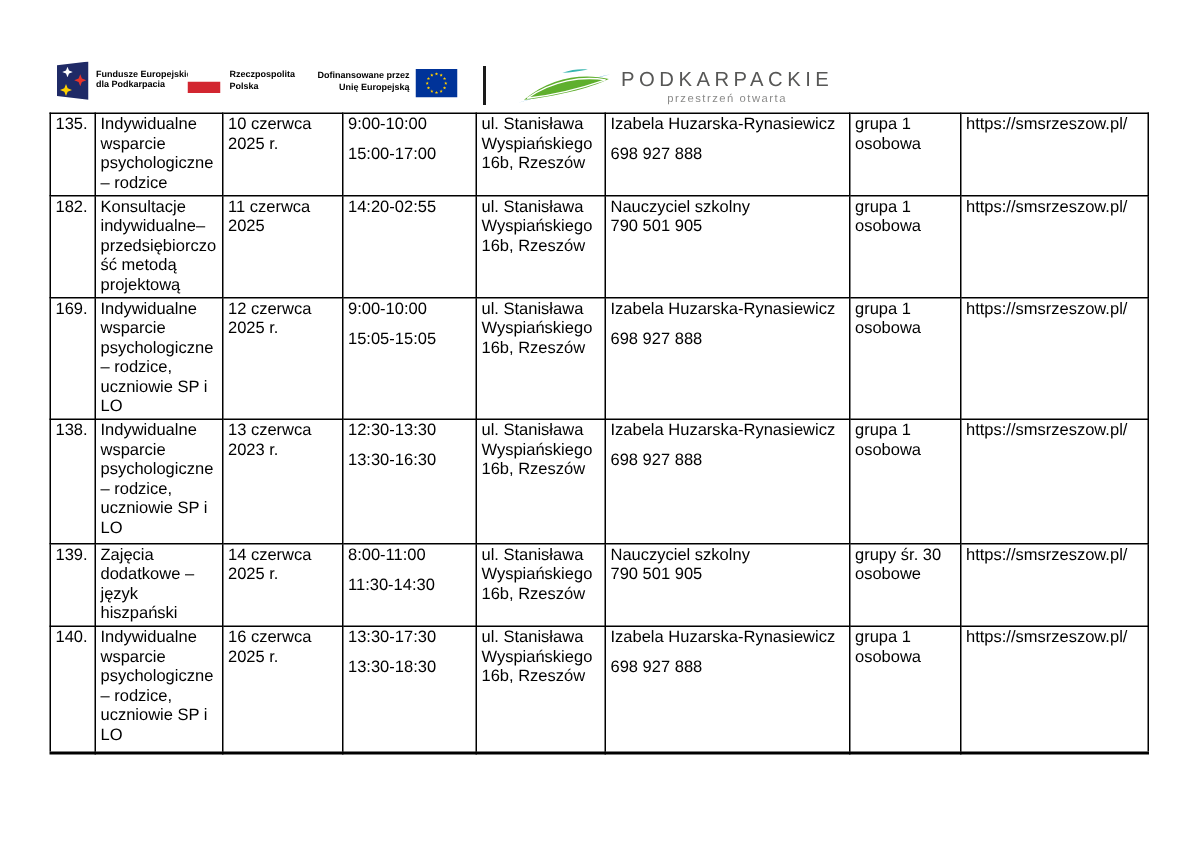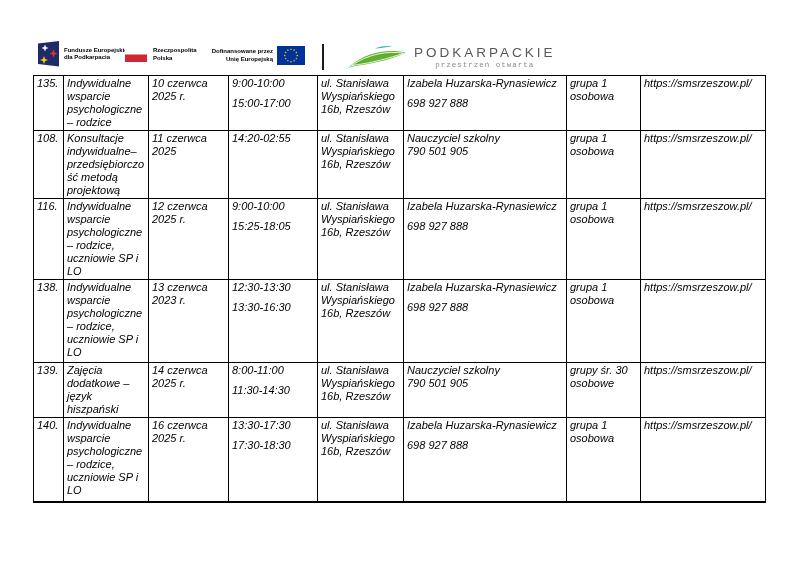--- a/index.html
+++ b/index.html
@@ -14,26 +14,26 @@
   .fe-group   { left:38px;  top:41px; }
   .fe-text    { margin-left:5px; }
   .pl-group   { left:125px; top:47px; }
   .pl-text    { margin-left:6px; }
   .eu-group   { left:203px; top:46px; }
   .eu-text    { width:70px; text-align:right; margin-right:4px; }
   .separator  { position:absolute; left:322px; top:44px; width:1.5px; height:26px; background:#1a1a1a; }
   .pk-group   { left:344px; top:44px; }
   .pk-textblock { margin-left:6px; text-align:center; }
   .pk-title   { font-size:13.5px; letter-spacing:3px; color:#575756; line-height:14px; white-space:nowrap; }
-  .pk-subtitle{ font-size:7.5px; letter-spacing:1px; color:#8a8a89; line-height:9px; margin-top:1px;font-family:Liberation Mono, monospace; }
+  .pk-subtitle{ font-size:7.5px; letter-spacing:1px; color:#8a8a89; line-height:9px; margin-top:1px; }
 
   
   table.schedule { position:absolute; left:33px; top:75px; width:732px;
     border-collapse:collapse; table-layout:fixed;
-    border:1px solid #000; border-bottom-width:2px;font-style:italic; }
+    border:1px solid #000; border-bottom-width:2px; }
   table.schedule td { border:1px solid #000; vertical-align:top;
     font-size:11px; line-height:13px; padding:1px 3px 1px 3px; overflow:hidden;
     word-wrap:break-word; overflow-wrap:break-word; }
   .col-no{width:30px}.col-act{width:85px}.col-date{width:80px}.col-time{width:89px}
   .col-addr{width:86px}.col-person{width:163px}.col-group{width:74px}.col-link{width:125px}
   .gap { margin-top:7px; }
 </style>
 </head>
 <body>
 
@@ -127,41 +127,41 @@
           </td>
       <td>ul. Stanisława Wyspiańskiego 16b, Rzeszów</td>
       <td>
             <div>Izabela Huzarska-Rynasiewicz</div>
             <div class="gap">698 927 888</div>
           </td>
       <td>grupa 1 osobowa</td>
       <td>https://smsrzeszow.pl/</td>
     </tr>
         <tr style="height: 68px;">
-      <td>108.</td>
+      <td>182.</td>
       <td>Konsultacje indywidualne–przedsiębiorczość metodą projektową</td>
       <td>11 czerwca 2025</td>
       <td>
             <div>14:20-02:55</div>
           </td>
       <td>ul. Stanisława Wyspiańskiego 16b, Rzeszów</td>
       <td>
             <div>Nauczyciel szkolny</div>
             <div>790 501 905</div>
           </td>
       <td>grupa 1 osobowa</td>
       <td>https://smsrzeszow.pl/</td>
     </tr>
         <tr style="height: 79px;">
-      <td>116.</td>
+      <td>169.</td>
       <td>Indywidualne wsparcie psychologiczne – rodzice, uczniowie SP i LO</td>
       <td>12 czerwca 2025 r.</td>
       <td>
             <div>9:00-10:00</div>
-            <div class="gap">15:25-18:05</div>
+            <div class="gap">15:05-15:05</div>
           </td>
       <td>ul. Stanisława Wyspiańskiego 16b, Rzeszów</td>
       <td>
             <div>Izabela Huzarska-Rynasiewicz</div>
             <div class="gap">698 927 888</div>
           </td>
       <td>grupa 1 osobowa</td>
       <td>https://smsrzeszow.pl/</td>
     </tr>
         <tr style="height: 83px;">
@@ -195,21 +195,21 @@
           </td>
       <td>grupy śr. 30 osobowe</td>
       <td>https://smsrzeszow.pl/</td>
     </tr>
         <tr style="height: 84px;">
       <td>140.</td>
       <td>Indywidualne wsparcie psychologiczne – rodzice, uczniowie SP i LO</td>
       <td>16 czerwca 2025 r.</td>
       <td>
             <div>13:30-17:30</div>
-            <div class="gap">17:30-18:30</div>
+            <div class="gap">13:30-18:30</div>
           </td>
       <td>ul. Stanisława Wyspiańskiego 16b, Rzeszów</td>
       <td>
             <div>Izabela Huzarska-Rynasiewicz</div>
             <div class="gap">698 927 888</div>
           </td>
       <td>grupa 1 osobowa</td>
       <td>https://smsrzeszow.pl/</td>
     </tr>
       </tbody>

